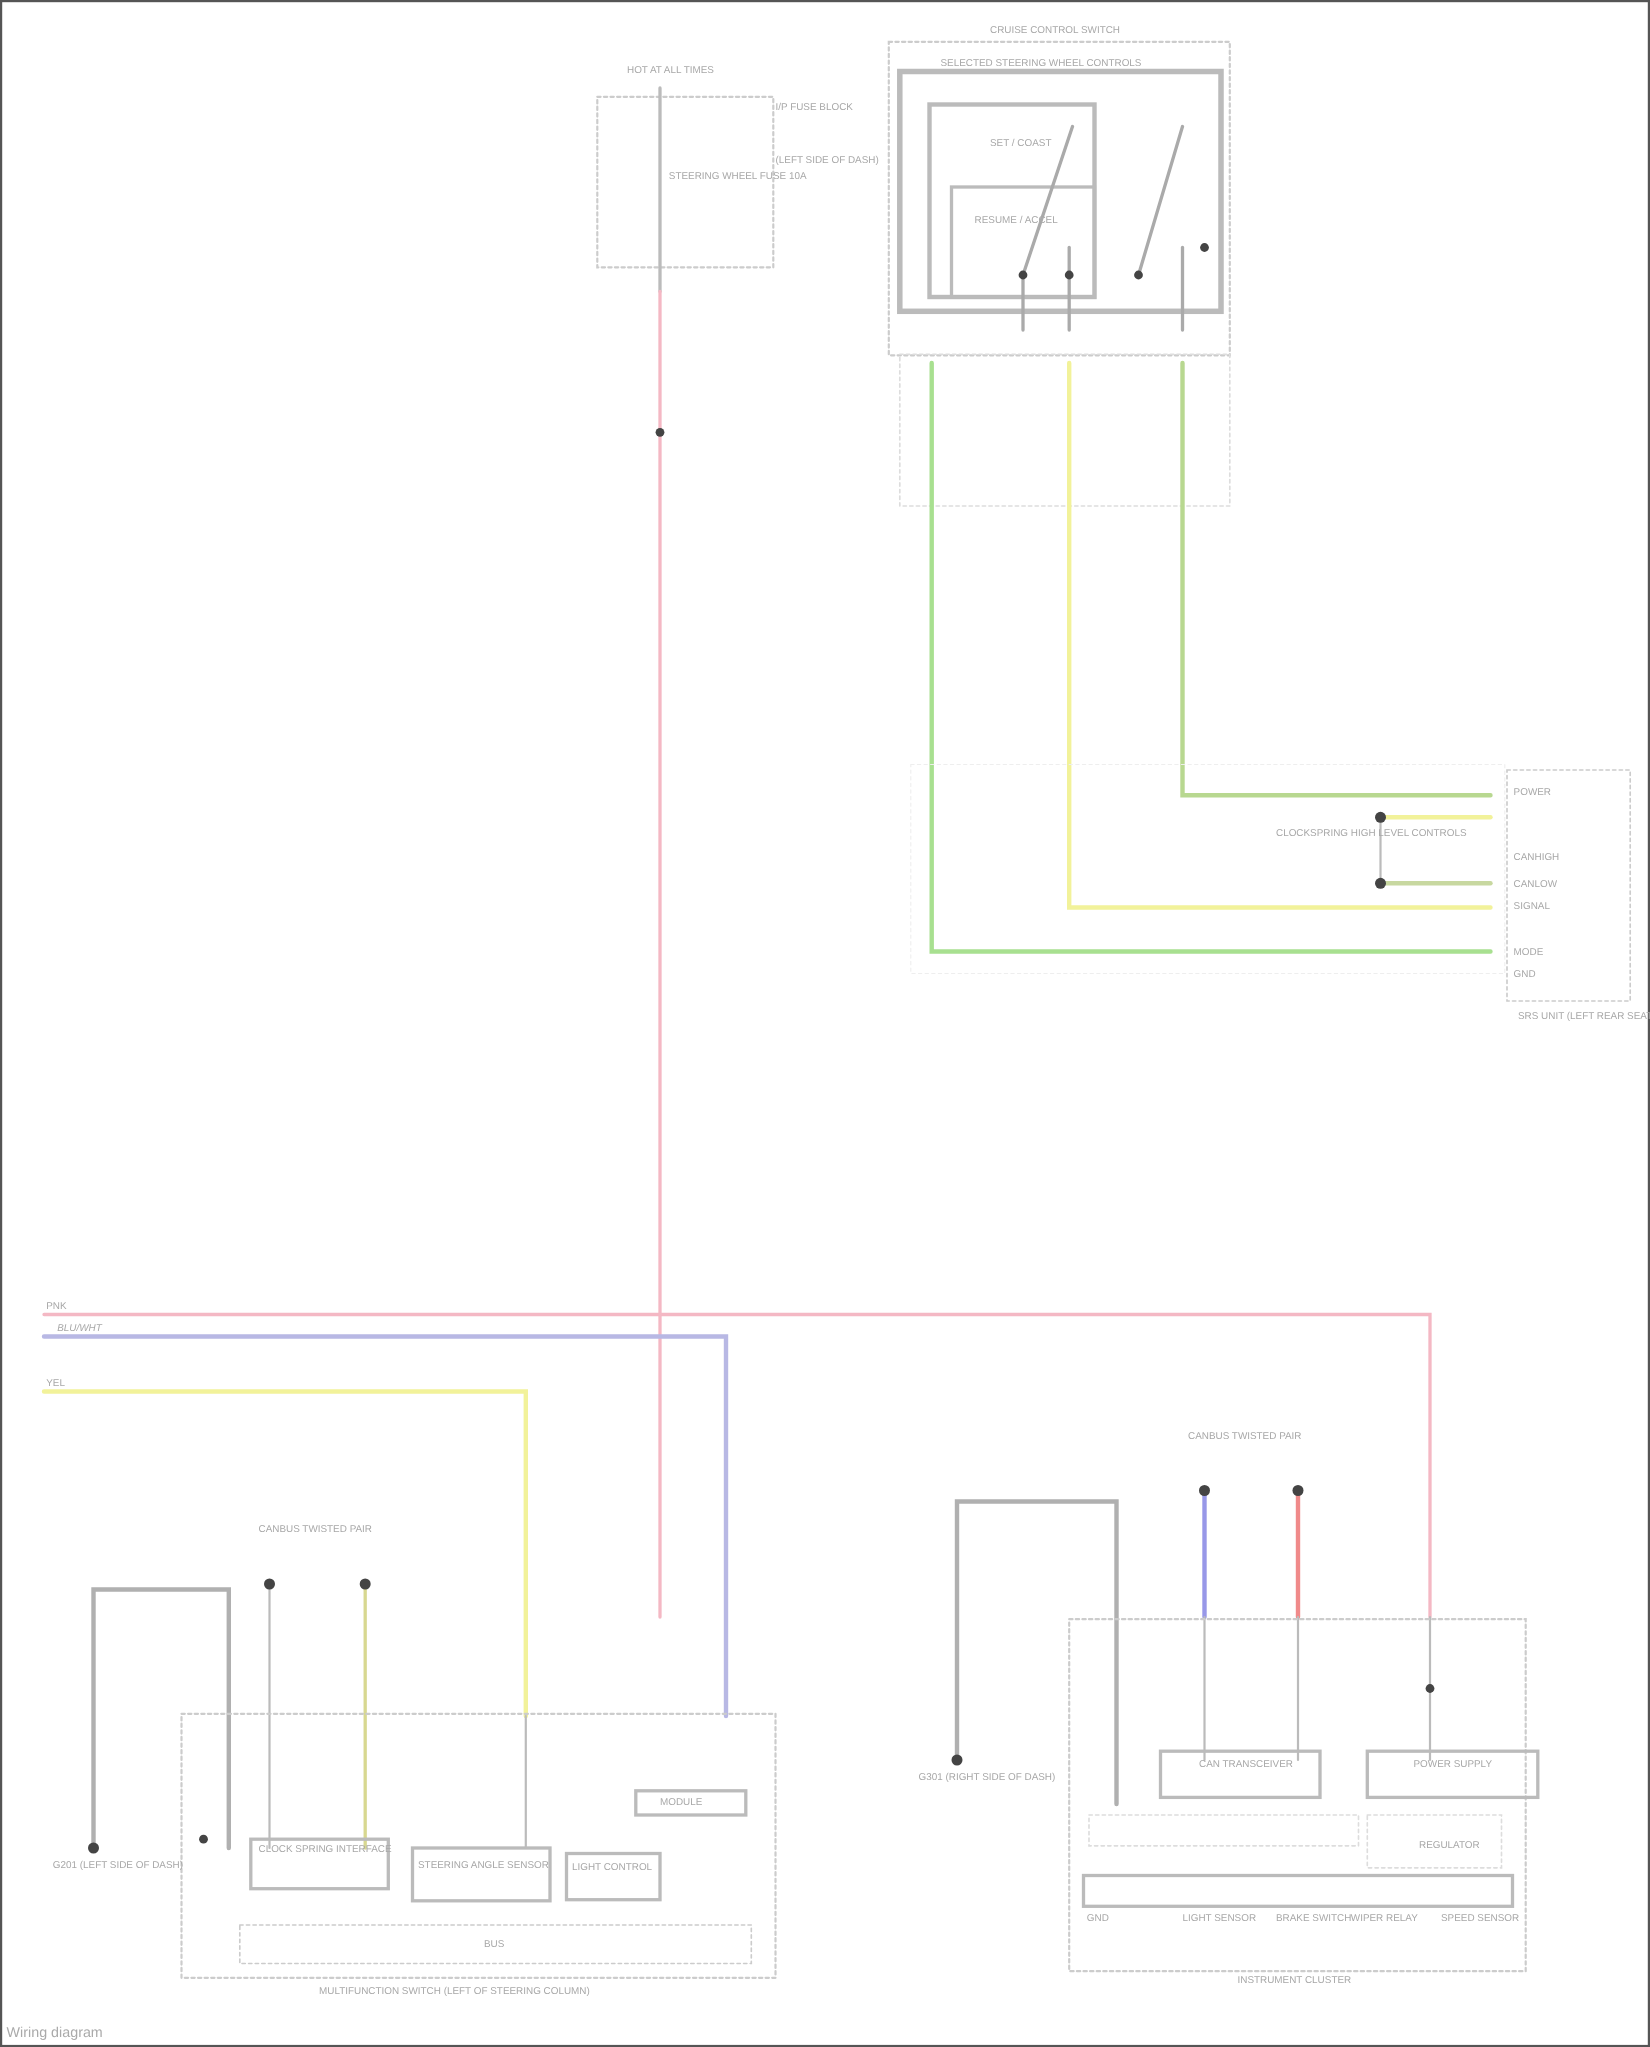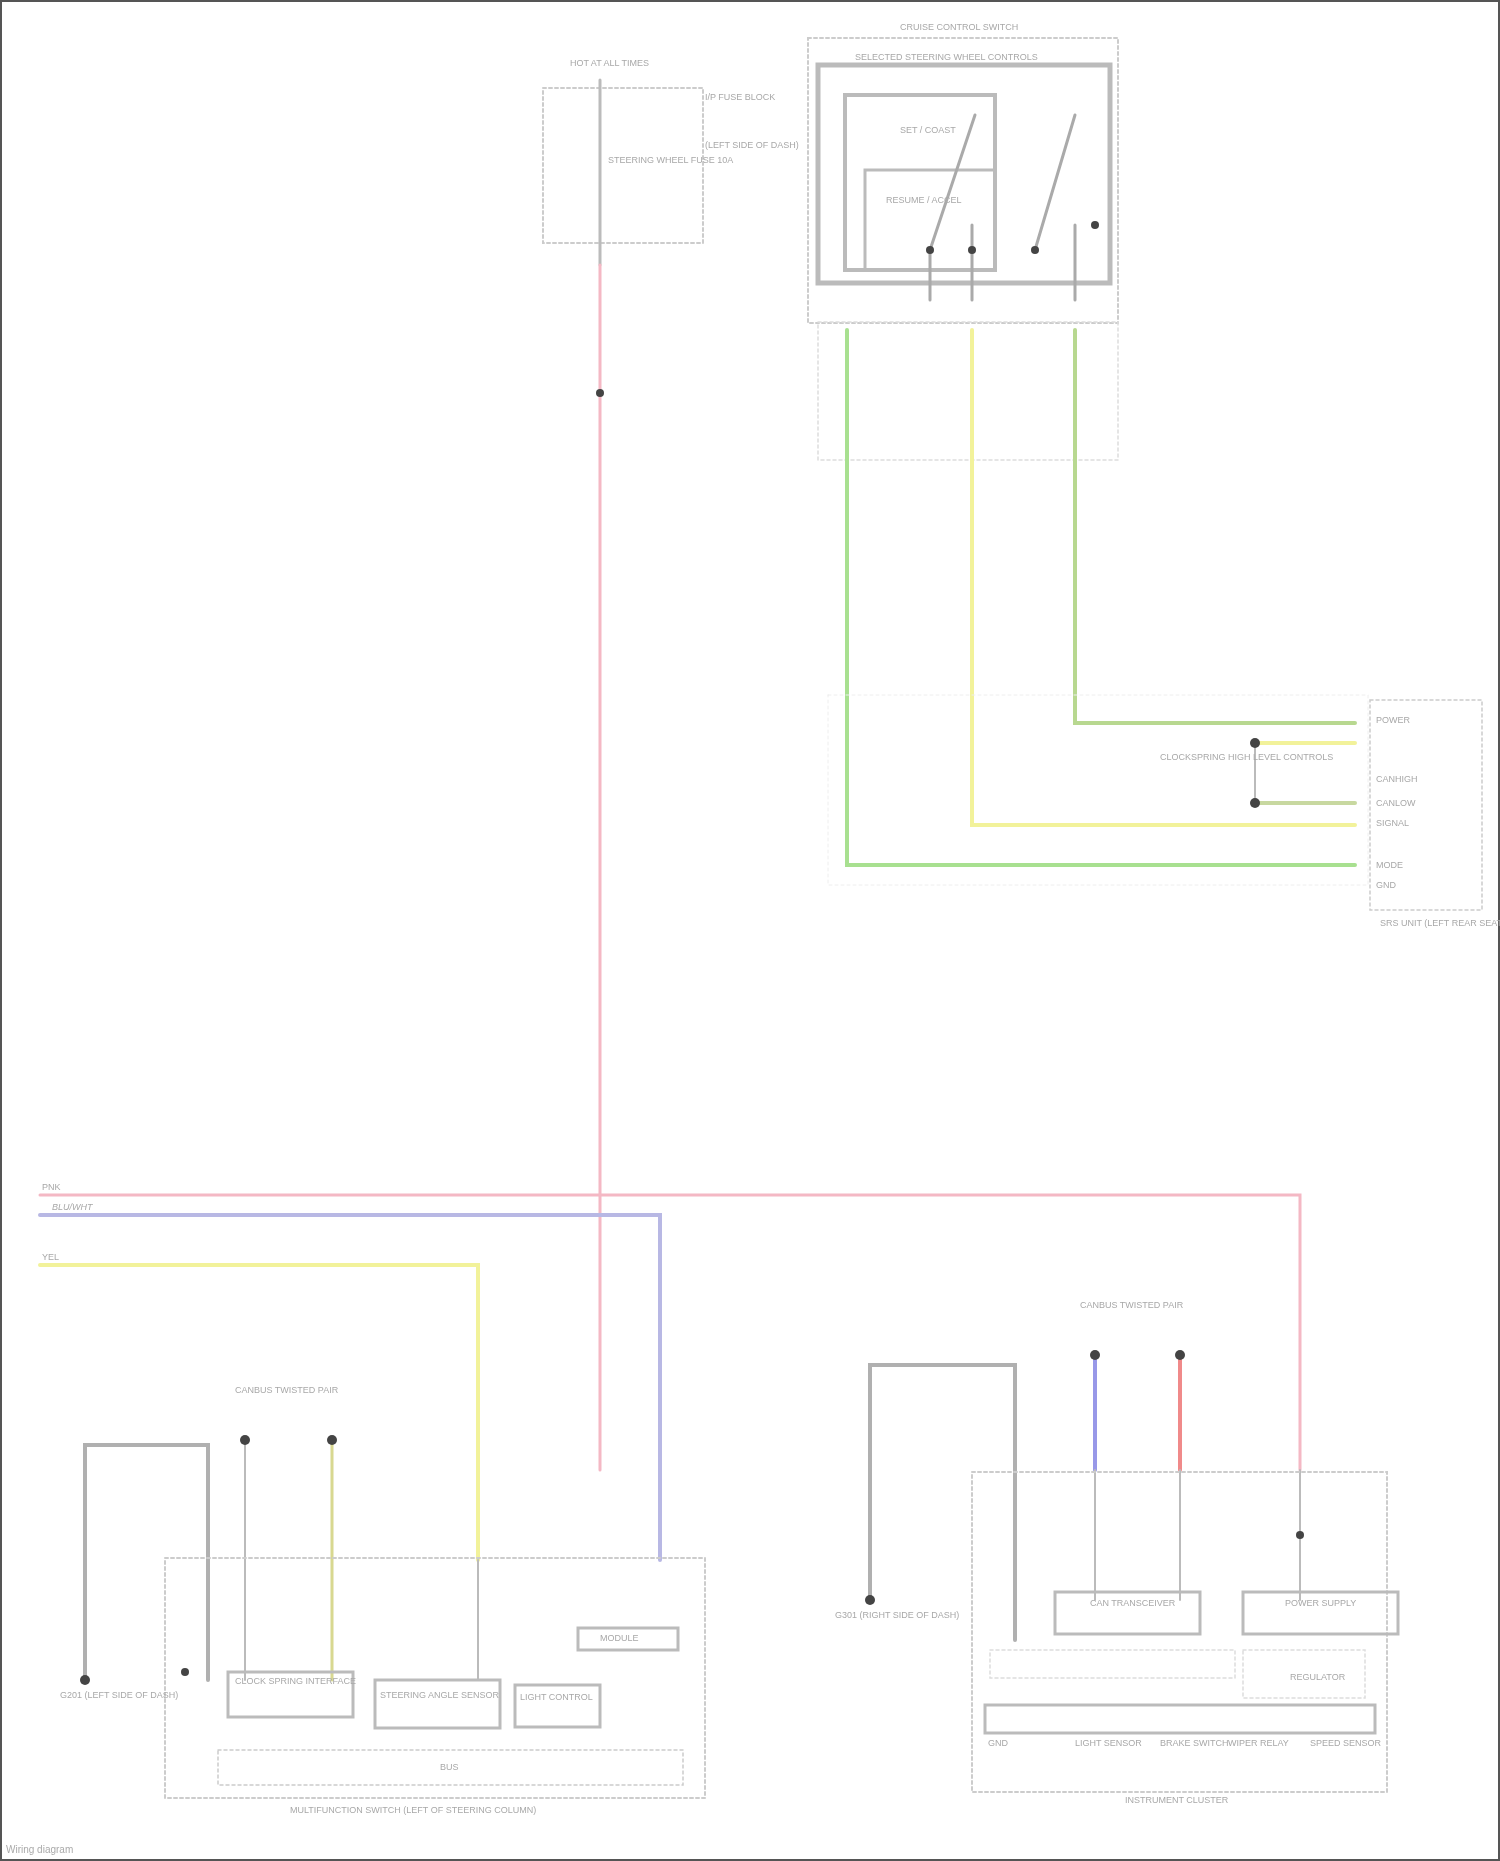--- a/index.html
+++ b/index.html
@@ -1,20 +1,20 @@
 <!DOCTYPE html>
 <html><head>
 <meta charset="utf-8">
 <style>
   html,body{margin:0;padding:0;background:#fff;}
   body{width:1500px;height:1861px;position:relative;overflow:hidden;font-family:"Liberation Sans",sans-serif;color:#9a9a9a;}
   .frame{position:absolute;left:0;top:0;width:1496px;height:1857px;border:2px solid #555;}
   svg{position:absolute;left:0;top:0;}
   .lbl{position:absolute;font-size:9px;line-height:11px;color:#a8a8a8;white-space:pre;text-align:center;filter:blur(0.6px);}
-  .footer{position:absolute;left:6px;bottom:6px;font-size:10px;color:#aaa;}
+  .footer{position:absolute;left:6px;bottom:6px;font-size:13px;color:#aaa;}
 </style>
 </head>
 <body>
 
 <div class="frame"></div>
 
 <svg width="1500" height="1861">
   <g fill="none" stroke-linecap="round">
 
     <rect x="543" y="88" width="160" height="155" stroke="#ccc" stroke-dasharray="3,3" stroke-width="2"></rect>
@@ -109,21 +109,21 @@
 <div class="lbl" style="left:1376px;top:798px;">CANLOW</div>
 <div class="lbl" style="left:1376px;top:818px;">SIGNAL</div>
 <div class="lbl" style="left:1376px;top:860px;">MODE</div>
 <div class="lbl" style="left:1376px;top:880px;">GND</div>
 <div class="lbl" style="left:1380px;top:918px;">SRS UNIT (LEFT REAR SEAT HARNESS)</div>
 
 <div class="lbl" style="left:42px;top:1182px;">PNK</div>
 <div class="lbl" style="left:52px;top:1202px;font-style:italic;">BLU/WHT</div>
 <div class="lbl" style="left:42px;top:1252px;">YEL</div>
 
-<div class="lbl" style="left:60px;top:1690px;">G201 (LEFT SIDE OF DASH)</div>
+<div class="lbl" style="left:48px;top:1690px;">G201 (LEFT SIDE OF DASH)</div>
 <div class="lbl" style="left:235px;top:1385px;">CANBUS TWISTED PAIR</div>
 <div class="lbl" style="left:235px;top:1676px;">CLOCK SPRING INTERFACE</div>
 <div class="lbl" style="left:380px;top:1690px;">STEERING ANGLE SENSOR</div>
 <div class="lbl" style="left:520px;top:1692px;">LIGHT CONTROL</div>
 <div class="lbl" style="left:600px;top:1633px;">MODULE</div>
 <div class="lbl" style="left:440px;top:1762px;text-align:center;">BUS</div>
 <div class="lbl" style="left:290px;top:1805px;">MULTIFUNCTION SWITCH (LEFT OF STEERING COLUMN)</div>
 
 <div class="lbl" style="left:835px;top:1610px;">G301 (RIGHT SIDE OF DASH)</div>
 <div class="lbl" style="left:1080px;top:1300px;">CANBUS TWISTED PAIR</div>

